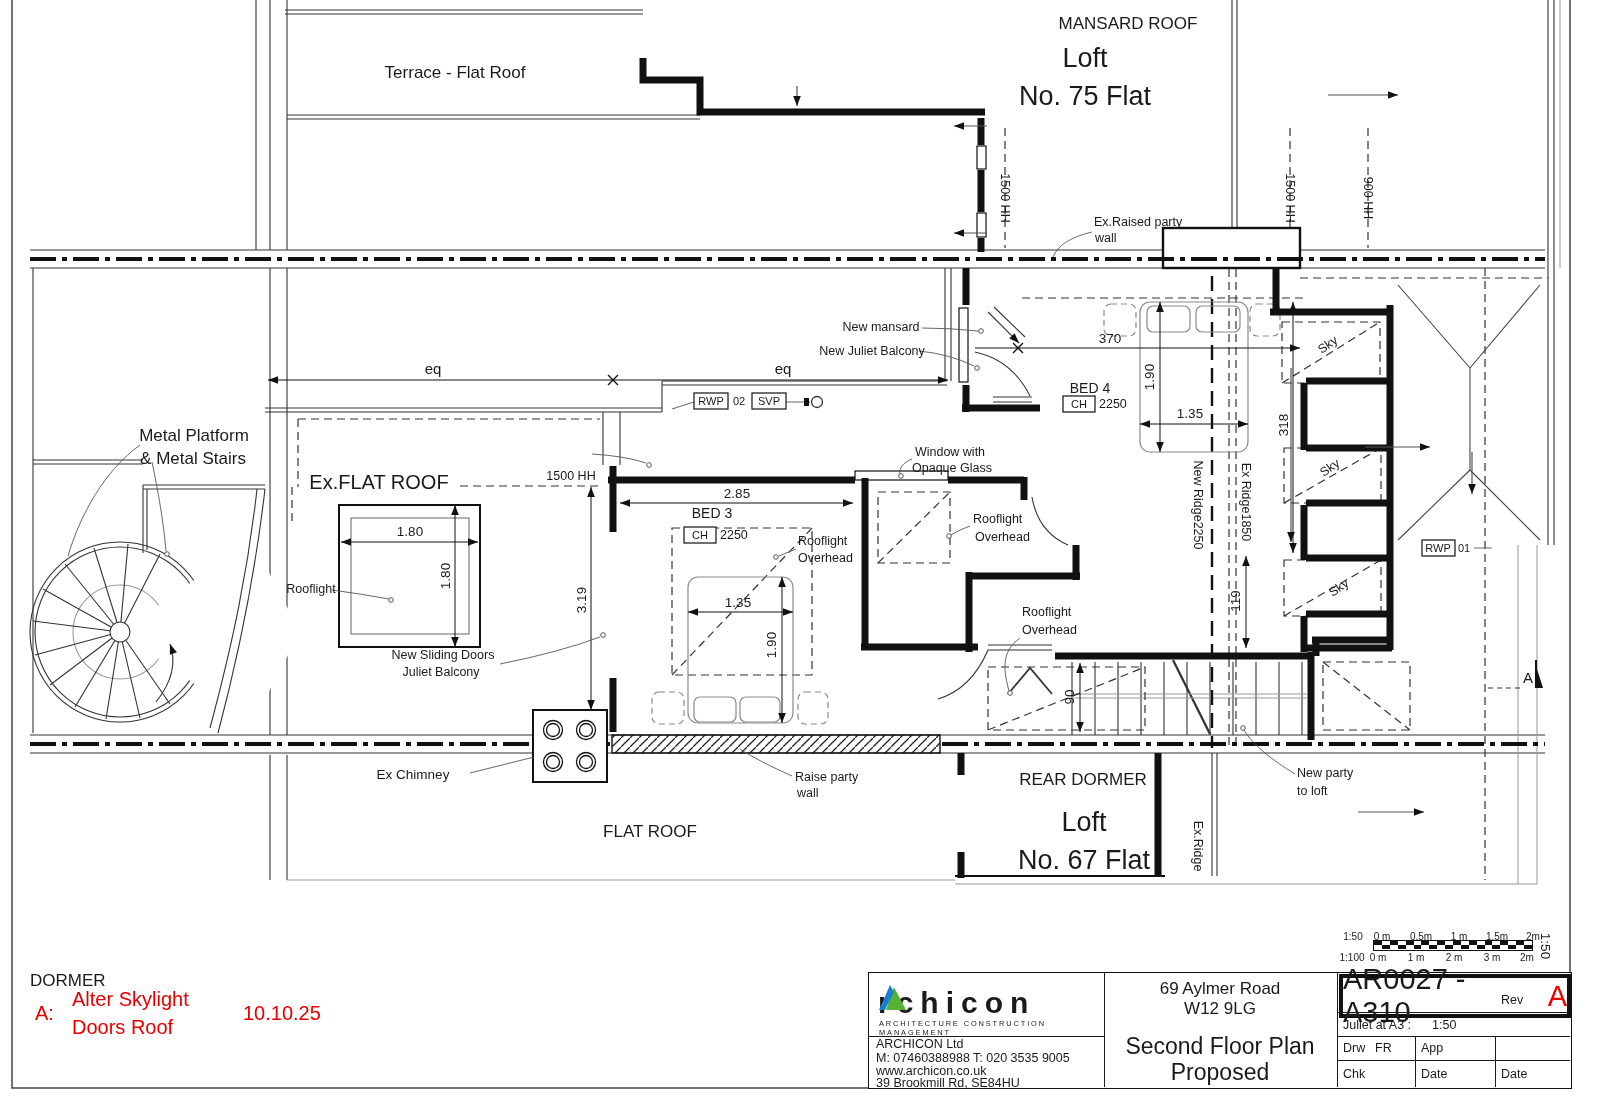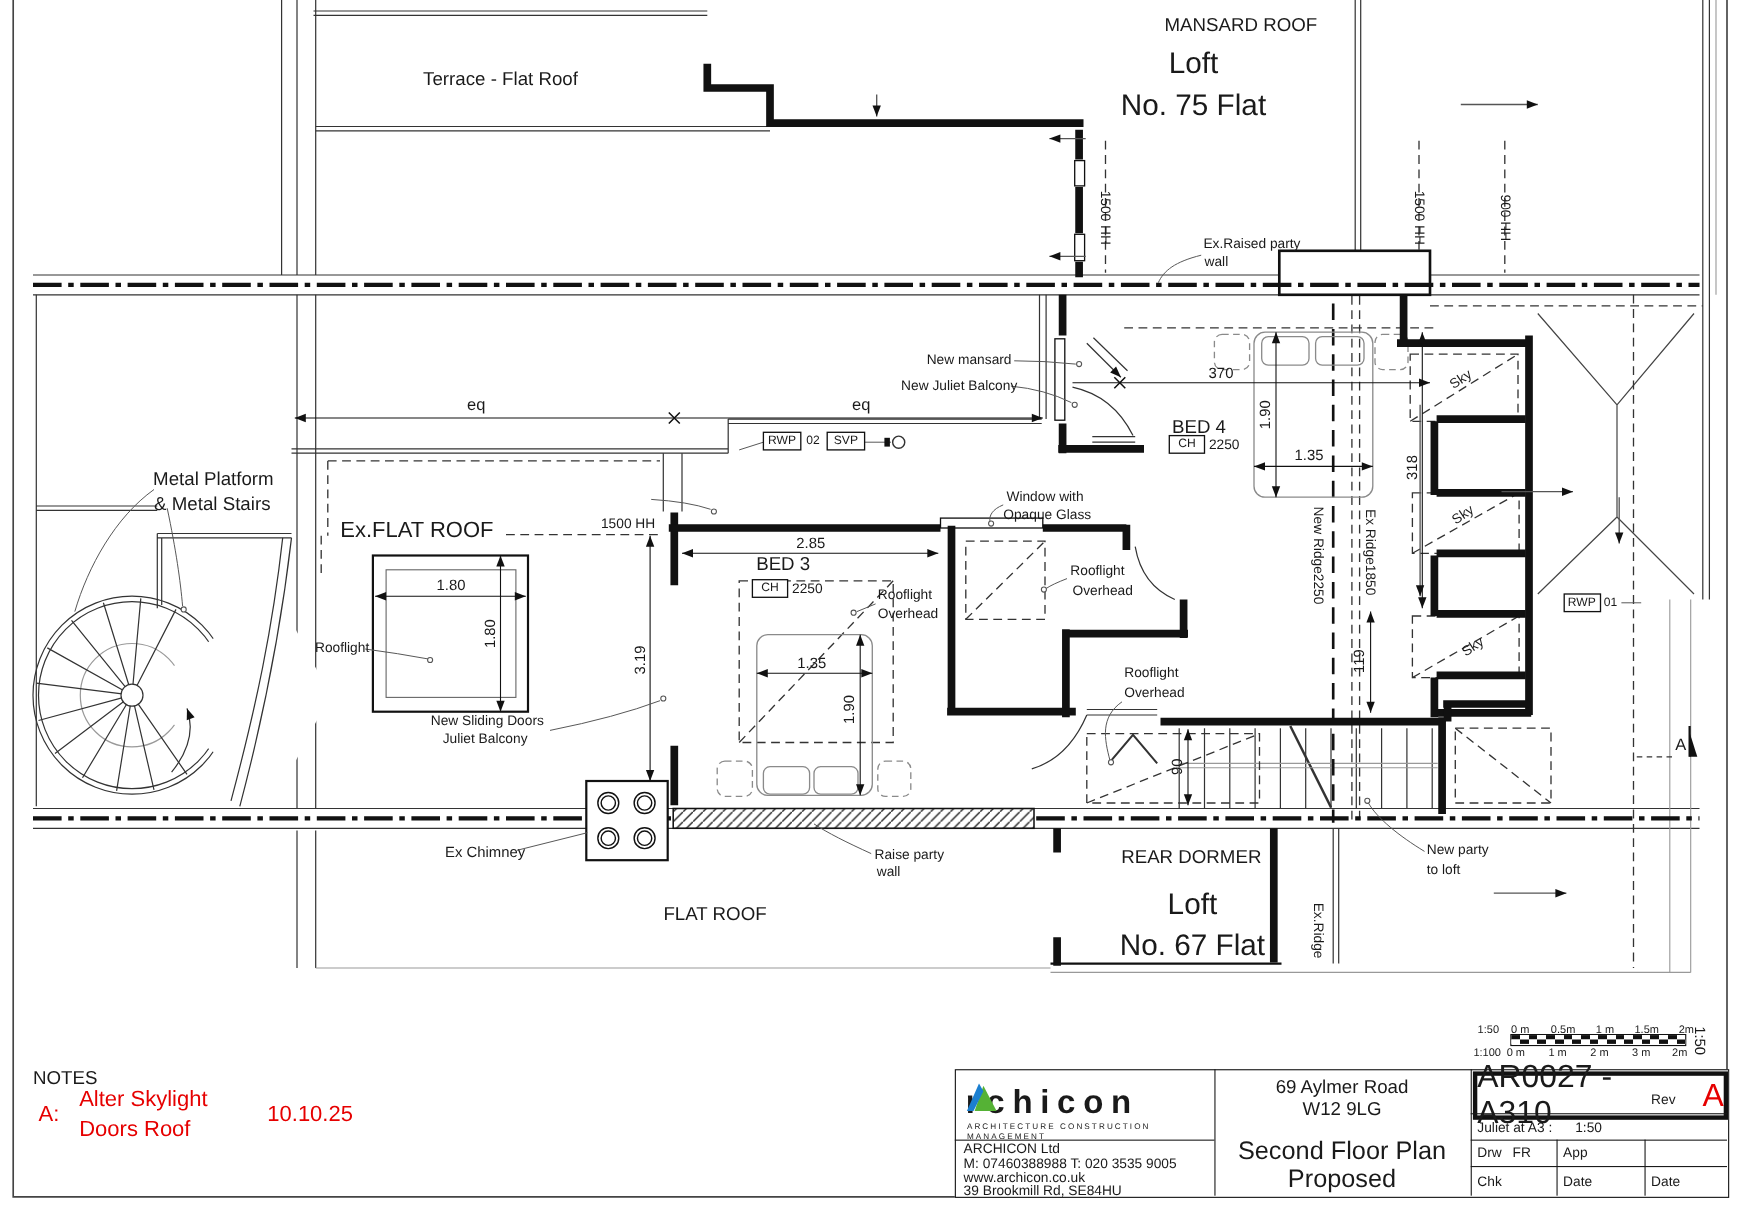--- a/index.html
+++ b/index.html
@@ -6,21 +6,21 @@
   #page{position:relative;width:1600px;height:1100px;background:#fff;overflow:hidden;
         font-family:"Liberation Sans",sans-serif;color:#1a1a1a;}
   svg{position:absolute;left:0;top:0;}
   .lbl{position:absolute;white-space:nowrap;line-height:1;color:#1a1a1a;
        transform:translate(-50%,-50%);font-family:"Liberation Sans",sans-serif;}
   .lla{transform:translate(0,-50%);}
   .v90{transform:translate(-50%,-50%) rotate(90deg);}
   .vm90{transform:translate(-50%,-50%) rotate(-90deg);}
   .skyr{transform:translate(-50%,-50%) rotate(-34deg);}
   .s10{font-size:10px}.s11{font-size:11px}.s12{font-size:12.5px}.s13{font-size:13.5px}
-  .s15{font-size:15px}.s17{font-size:17px}.s19{font-size:17px}.s20{font-size:20px}
+  .s15{font-size:15px}.s17{font-size:17px}.s19{font-size:14px}.s20{font-size:20px}
   .s23{font-size:23px}.s25{font-size:29px}.s27{font-size:27px}
   .b{font-weight:400}
   .red{color:#e60000}
   .tbline{position:absolute;background:#1a1a1a;}
   #numbox{position:absolute;left:1339px;top:974px;width:224px;height:36px;border:4px solid #111;
           display:flex;align-items:center;justify-content:center;background:#fff;}
   #sbar{position:absolute;left:1373px;top:940px;width:158px;height:9px;border:1px solid #111;}
   #sbar .r1{height:4px;background:repeating-linear-gradient(90deg,#111 0 7.9px,#fff 7.9px 15.8px);}
   #sbar .r2{height:4px;background:repeating-linear-gradient(90deg,#fff 0 7.9px,#111 7.9px 15.8px);}
   #logo{position:absolute;left:878px;top:982px;width:222px;height:34px;display:flex;align-items:flex-end;}
@@ -299,33 +299,33 @@
 <span class="lbl s12 lla" style="left:720px;top:535px">2250</span>
 <span class="lbl s12 lla" style="left:798px;top:541px">Rooflight</span>
 <span class="lbl s12 lla" style="left:798px;top:558px">Overhead</span>
 <span class="lbl s13" style="left:738px;top:603px">1.35</span>
 <span class="lbl s13 vm90" style="left:772px;top:645px">1.90</span>
 <span class="lbl s12 lla" style="left:973px;top:519px">Rooflight</span>
 <span class="lbl s12 lla" style="left:975px;top:537px">Overhead</span>
 <span class="lbl s12 lla" style="left:1022px;top:612px">Rooflight</span>
 <span class="lbl s12 lla" style="left:1022px;top:630px">Overhead</span>
 <span class="lbl s13 vm90" style="left:1070px;top:697px">90</span>
-<span class="lbl s13" style="left:441px;top:775px">Ex Chimney</span>
+<span class="lbl s13" style="left:413px;top:775px">Ex Chimney</span>
 <span class="lbl s12 lla" style="left:795px;top:777px">Raise party</span>
 <span class="lbl s12 lla" style="left:797px;top:793px">wall</span>
 <span class="lbl s17" style="left:650px;top:831px">FLAT ROOF</span>
 <span class="lbl s17" style="left:1083px;top:779px">REAR DORMER</span>
 <span class="lbl s27 b" style="left:1084px;top:822px">Loft</span>
 <span class="lbl s27 b" style="left:1084px;top:860px">No. 67 Flat</span>
 <span class="lbl s12 v90" style="left:1198px;top:846px">Ex.Ridge</span>
 <span class="lbl s12 lla" style="left:1297px;top:773px">New party</span>
 <span class="lbl s12 lla" style="left:1297px;top:791px">to loft</span>
 <span class="lbl s15" style="left:1528px;top:677px">A</span>
 
-<span class="lbl s17 lla" style="left:30px;top:980px">NOTES</span>
+<span class="lbl s17 lla" style="left:30px;top:980px">DORMER</span>
 <span class="lbl s20 lla red" style="left:35px;top:1013px">A:</span>
 <span class="lbl s20 lla red" style="left:72px;top:999px">Alter Skylight</span>
 <span class="lbl s20 lla red" style="left:72px;top:1027px">Doors Roof</span>
 <span class="lbl s20 lla red" style="left:243px;top:1013px">10.10.25</span>
 
 <span class="lbl s10" style="left:1353px;top:937px">1:50</span>
 <span class="lbl s10" style="left:1382px;top:937px">0 m</span>
 <span class="lbl s10" style="left:1421px;top:937px">0.5m</span>
 <span class="lbl s10" style="left:1459px;top:937px">1 m</span>
 <span class="lbl s10" style="left:1497px;top:937px">1.5m</span>

